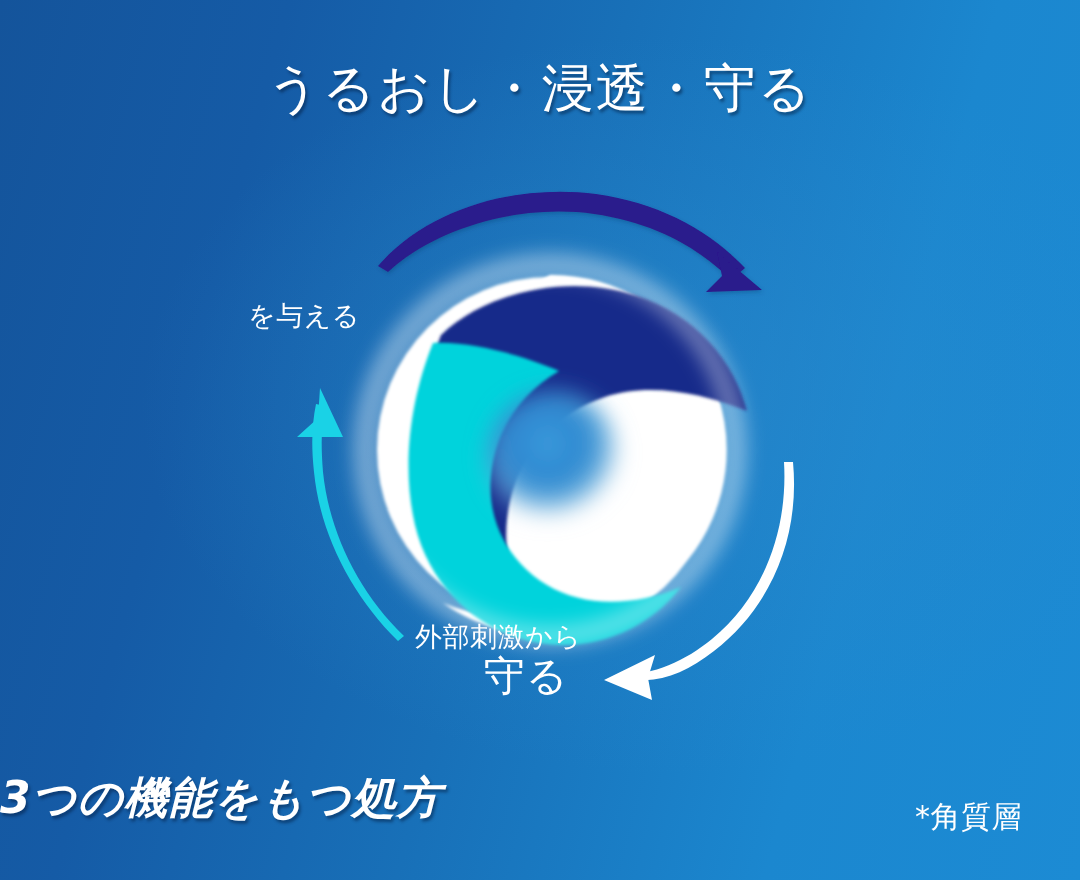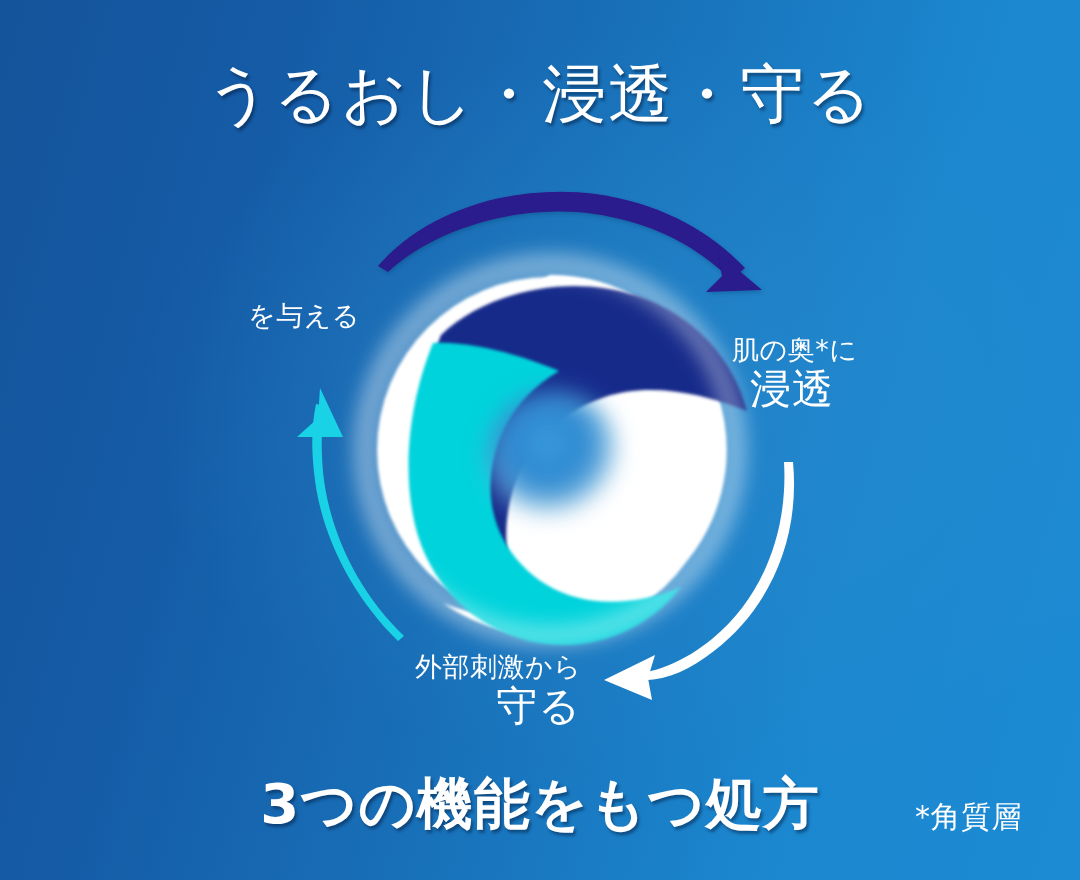--- a/index.html
+++ b/index.html
@@ -21,42 +21,42 @@
   }
 
   
   .title {
     position: absolute;
     left: 0;
     top: 62px;
     width: 1080px;
     text-align: center;
     color: #ffffff;
-    font-size: 64px;
+    font-size: 52px;
     line-height: 1.0;
     letter-spacing: 2px;
     font-weight: 400;
     text-shadow: 2px 3px 3px rgba(0,22,55,0.48);
     white-space: nowrap;
   }
 
   
   .caption {
     position: absolute;
     left: 0;
     top: 776px;
     width: 1080px;
-    text-align: center;
     color: #ffffff;
-    font-size: 56px;
+    font-size: 44px;
     line-height: 1.0;
     letter-spacing: 1px;
     font-weight: 700;
     text-shadow: 2px 3px 3px rgba(0,22,55,0.45);
     white-space: nowrap;
+    font-style: italic;
   }
   .footnote {
     position: absolute;
     right: 58px;
     top: 802px;
     color: #ffffff;
     font-size: 30px;
     line-height: 1.0;
     letter-spacing: 0.5px;
     white-space: nowrap;
@@ -66,21 +66,21 @@
   .label { position: absolute; color: #ffffff; white-space: nowrap; }
   .label .big   { display:block; font-size: 41px; line-height: 1.06; letter-spacing: 1px; }
   .label .small { display:block; font-size: 27px; line-height: 1.2;  letter-spacing: 0.5px; }
 
   .label-moisture { left: 218px; top: 296px; text-align: left; }
   .label-moisture .small { margin-left: 30px; margin-top: 4px; }
 
   .label-penetrate { left: 732px; top: 334px; text-align: left; }
   .label-penetrate .big { margin-left: 18px; margin-top: 2px; }
 
-  .label-protect { left: 415px; top: 651px; text-align: right; }
+  .label-protect { left: 415px; top: 621px; text-align: center; }
   .label-protect .big { margin-left: 56px; margin-top: 2px; }
 
   
   #swirl-wrap {
     position: absolute;
     left: 315px;
     top: 215px;
     width: 470px;
     height: 470px;
   }
@@ -215,24 +215,20 @@
         C 321 427, 321 447, 323 472
         C 329 531, 358 592, 404 636 Z"></path>
       <path fill="#1ad2e6" d="M 320 388 L 343 437 L 297 437 L 318 418 Z"></path>
     </g>
   </svg>
 
   <div class="label label-moisture">
     <span class="small">を与える</span>
   </div>
 
-  <div class="label label-penetrate">
-    <span class="small">肌の奥*に</span>
-    <span class="big">浸透</span>
-  </div>
 
   <div class="label label-protect">
     <span class="small">外部刺激から</span>
     <span class="big">守る</span>
   </div>
 
   <div class="caption">3つの機能をもつ処方</div>
 
   <div class="footnote">*角質層</div>
 

